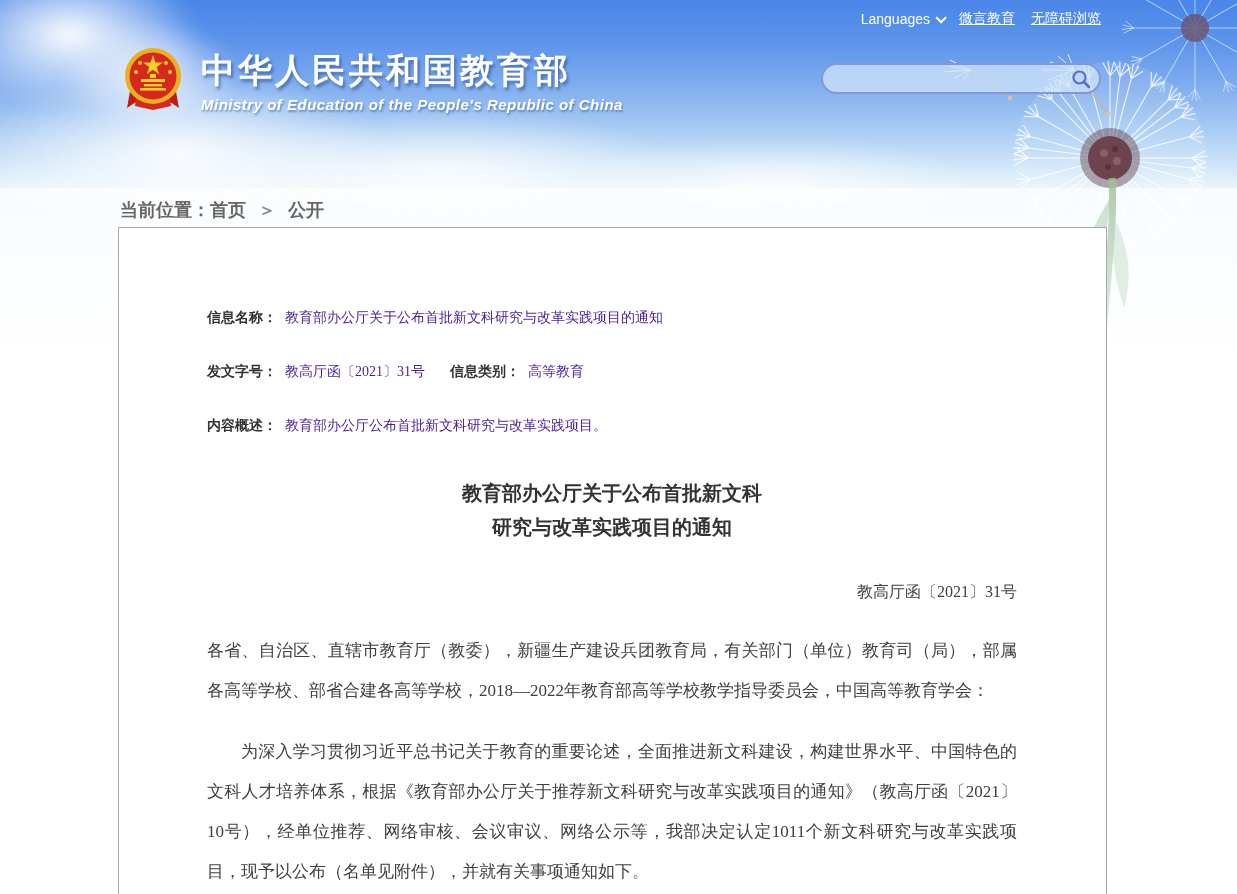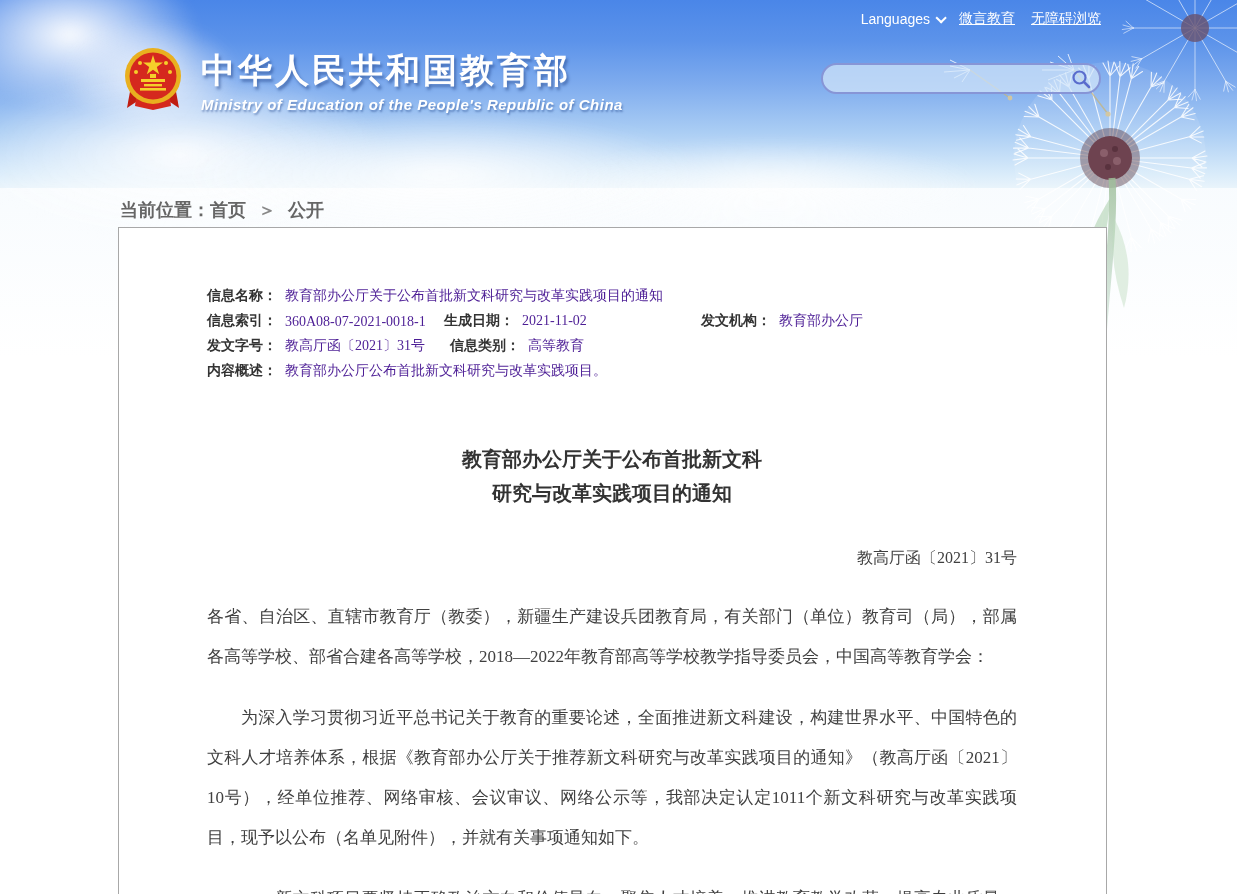--- a/index.html
+++ b/index.html
@@ -78,29 +78,29 @@
   .bc-sep { margin:0 12px; color:#888; }
 
   
   .card {
     position:absolute; left:118px; top:227px; width:989px; height:700px;
     background:#ffffff; border:1px solid #a8a8a8; z-index:5;
     padding:52px 89px 0 88px;
   }
 
   .meta { font-size:14px; color:#333333; }
-  .meta-row { display:flex; align-items:flex-end; height:25px; position:relative; }
+  .meta-row { display:flex; align-items:flex-start; height:25px; position:relative;margin-top:29px; }
   .m-label { font-weight:bold; color:#333; white-space:nowrap; margin-right:8px; }
   .m-val { color:#4c1d95; font-family:"Liberation Serif","DejaVu Serif",serif; }
   .pos-date { position:absolute; left:237px; display:flex; align-items:baseline; }
   .pos-org  { position:absolute; left:494px; display:flex; align-items:baseline; }
   .pos-cat  { position:absolute; left:243px; display:flex; align-items:baseline; }
 
   .doc-title {
-    margin-top:62px; text-align:center;
+    margin-top:34px; text-align:center;
     font-size:20px; font-weight:bold; color:#333333; line-height:34px;
   }
   .doc-number {
     margin-top:38px; text-align:right;
     font-size:16px; color:#404040;
     font-family:"Liberation Serif","DejaVu Serif",serif;
   }
   .doc-body { margin-top:28px; }
   .doc-body p {
     font-size:17px; color:#404040; line-height:40px;
@@ -248,32 +248,20 @@
 </div>
 
 <div class="card">
 
   <div class="meta">
     <div class="meta-row">
       <span class="m-label">信息名称：</span>
       <span class="m-val">教育部办公厅关于公布首批新文科研究与改革实践项目的通知</span>
     </div>
     <div class="meta-row">
-      <span class="m-label">信息索引：</span>
-      <span class="m-val">360A08-07-2021-0018-1</span>
-      <span class="pos-date">
-        <span class="m-label">生成日期：</span>
-        <span class="m-val">2021-11-02</span>
-      </span>
-      <span class="pos-org">
-        <span class="m-label">发文机构：</span>
-        <span class="m-val">教育部办公厅</span>
-      </span>
-    </div>
-    <div class="meta-row">
       <span class="m-label">发文字号：</span>
       <span class="m-val">教高厅函〔2021〕31号</span>
       <span class="pos-cat">
         <span class="m-label">信息类别：</span>
         <span class="m-val">高等教育</span>
       </span>
     </div>
     <div class="meta-row">
       <span class="m-label">内容概述：</span>
       <span class="m-val">教育部办公厅公布首批新文科研究与改革实践项目。</span>

